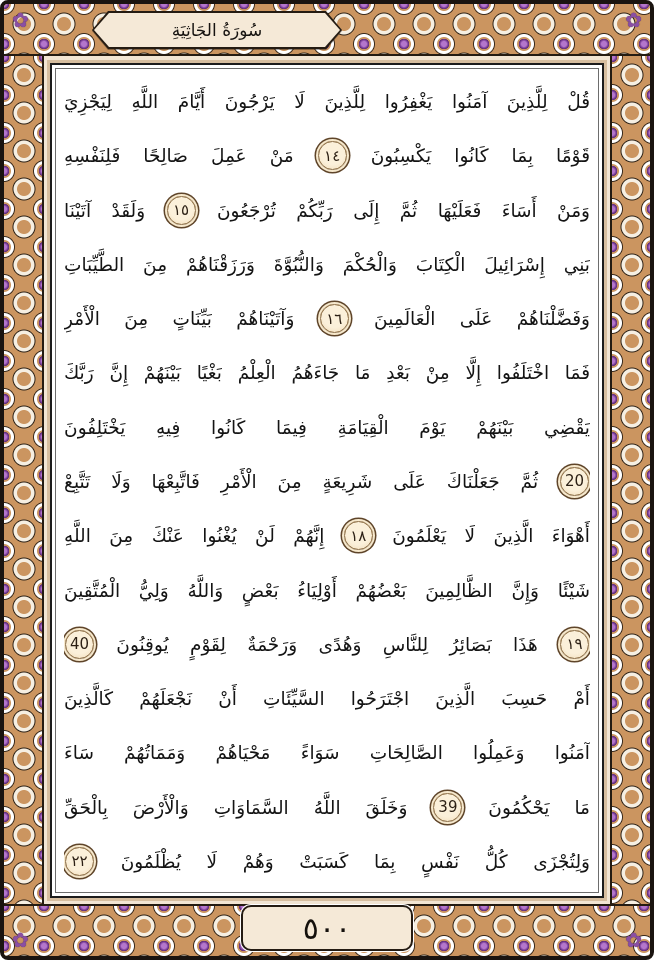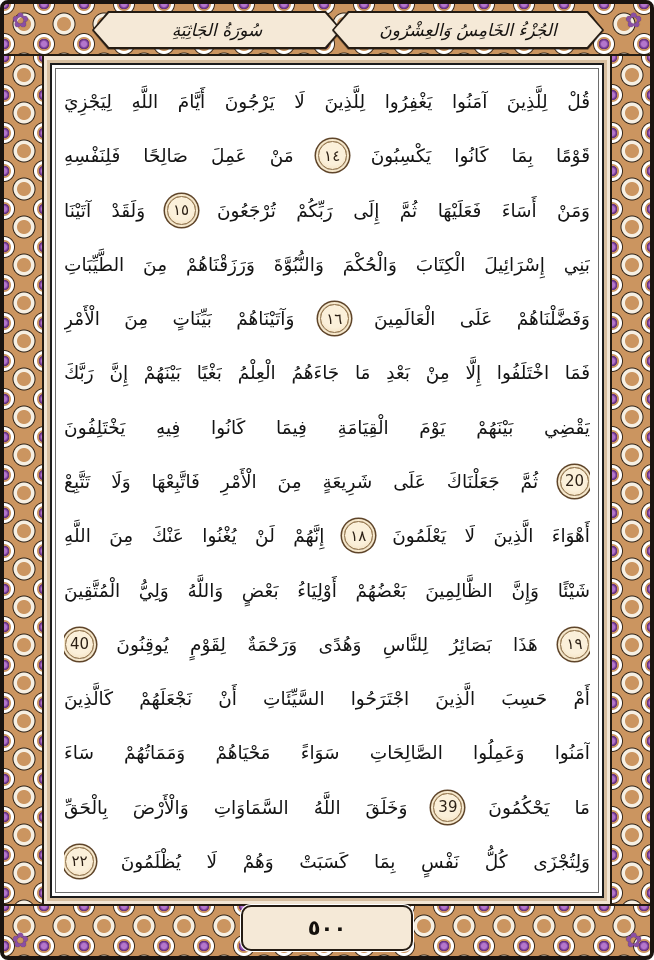--- a/index.html
+++ b/index.html
@@ -38,21 +38,20 @@
   }
   .cf-tl { top:6px;  left:8px;  }
   .cf-tr { top:6px;  right:8px; }
   .cf-bl { bottom:6px; left:8px; }
   .cf-br { bottom:6px; right:8px; }
 
   
   .cartouche {
     position:absolute; top:7px; height:38px; z-index:5;
     filter: drop-shadow(0 1px 0 rgba(0,0,0,.35));
-    font-style: italic;
   }
   .cartouche .shape-outer {
     position:absolute; inset:0; background:#241b12;
     clip-path: polygon(0 50%, 16px 0, calc(100% - 16px) 0, 100% 50%, calc(100% - 16px) 100%, 16px 100%);
   }
   .cartouche .shape-inner {
     position:absolute; inset:2px; background:#f5e9d7;
     clip-path: polygon(0 50%, 15px 0, calc(100% - 15px) 0, 100% 50%, calc(100% - 15px) 100%, 15px 100%);
     display:flex; align-items:center; justify-content:center;
   }
@@ -102,21 +101,21 @@
     position:absolute; z-index:5;
     left:50%; transform:translateX(-50%);
     bottom:5px; width:172px; height:46px;
     background:#f5e9d7;
     border:2.5px solid #241b12;
     border-radius:10px;
     box-shadow: inset 0 0 0 2px #f5e9d7, 0 0 0 1px #ffffff;
     display:flex; align-items:center; justify-content:center;
   }
   .page-number-cartouche span {
-    font-size:21px; font-weight:bold; color:#14100c; letter-spacing:4px;
+    font-size:30px; font-weight:normal; color:#14100c; letter-spacing:4px;
   }
 </style>
 </head>
 <body>
 
 <div class="mushaf-page">
 
   <div class="frame frame-top"></div>
   <div class="frame frame-bottom"></div>
   <div class="frame frame-left"></div>
@@ -124,26 +123,20 @@
 
   <span class="corner-flower cf-tl">✿</span>
   <span class="corner-flower cf-tr">✿</span>
   <span class="corner-flower cf-bl">✿</span>
   <span class="corner-flower cf-br">✿</span>
 
   <div class="cartouche surah-cartouche">
     <div class="shape-outer"></div>
     <div class="shape-inner">
       <span>سُورَةُ الجَاثِيَةِ</span>
-    </div>
-  </div>
-  <div class="cartouche juz-cartouche">
-    <div class="shape-outer"></div>
-    <div class="shape-inner">
-      <span>الجُزْءُ الخَامِسُ وَالعِشْرُونَ</span>
     </div>
   </div>
 
   <div class="text-box">
     <div class="lines">
         <div class="line">
           <span class="word">قُلْ</span>
           <span class="word">لِلَّذِينَ</span>
           <span class="word">آمَنُوا</span>
           <span class="word">يَغْفِرُوا</span>

